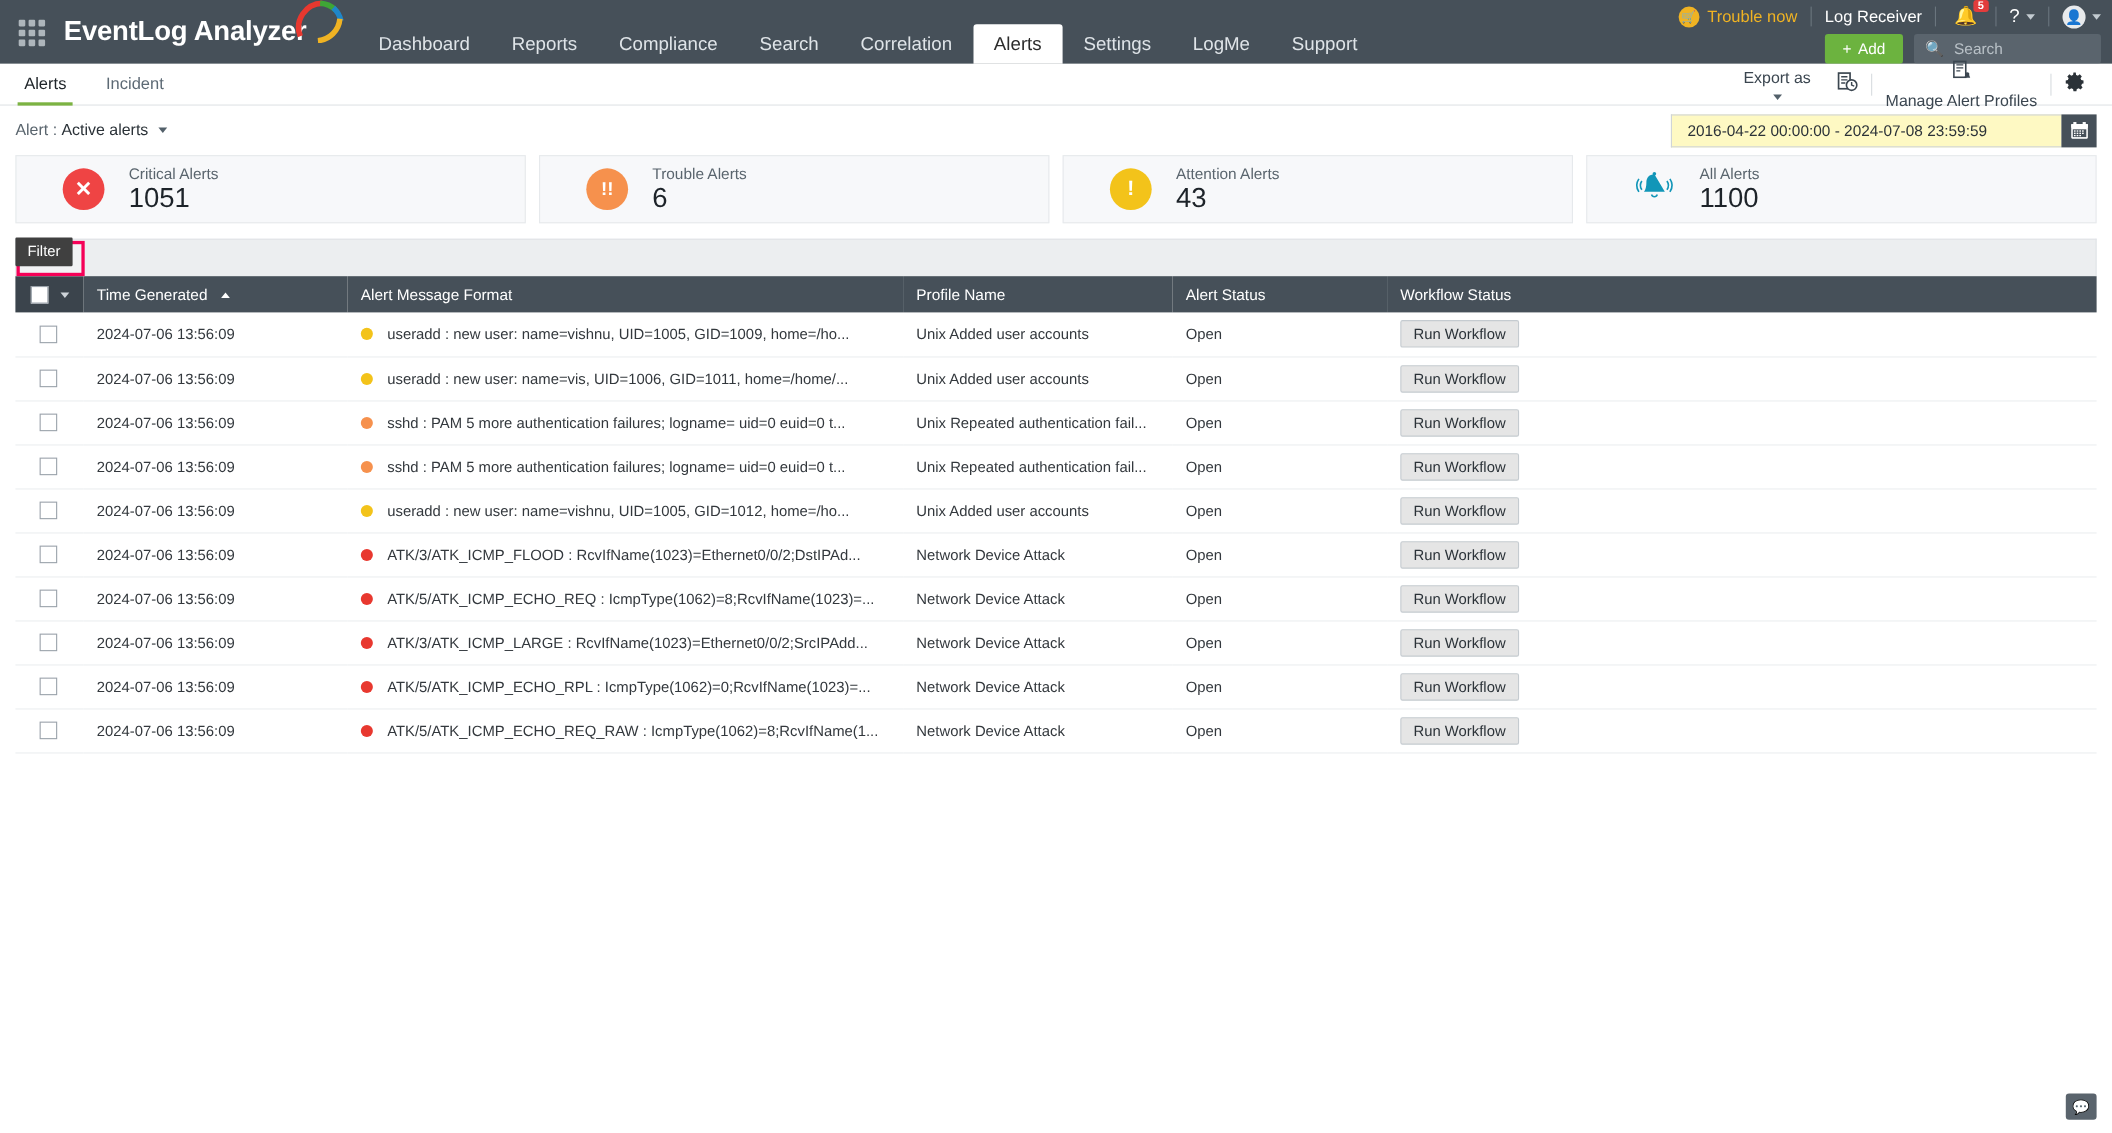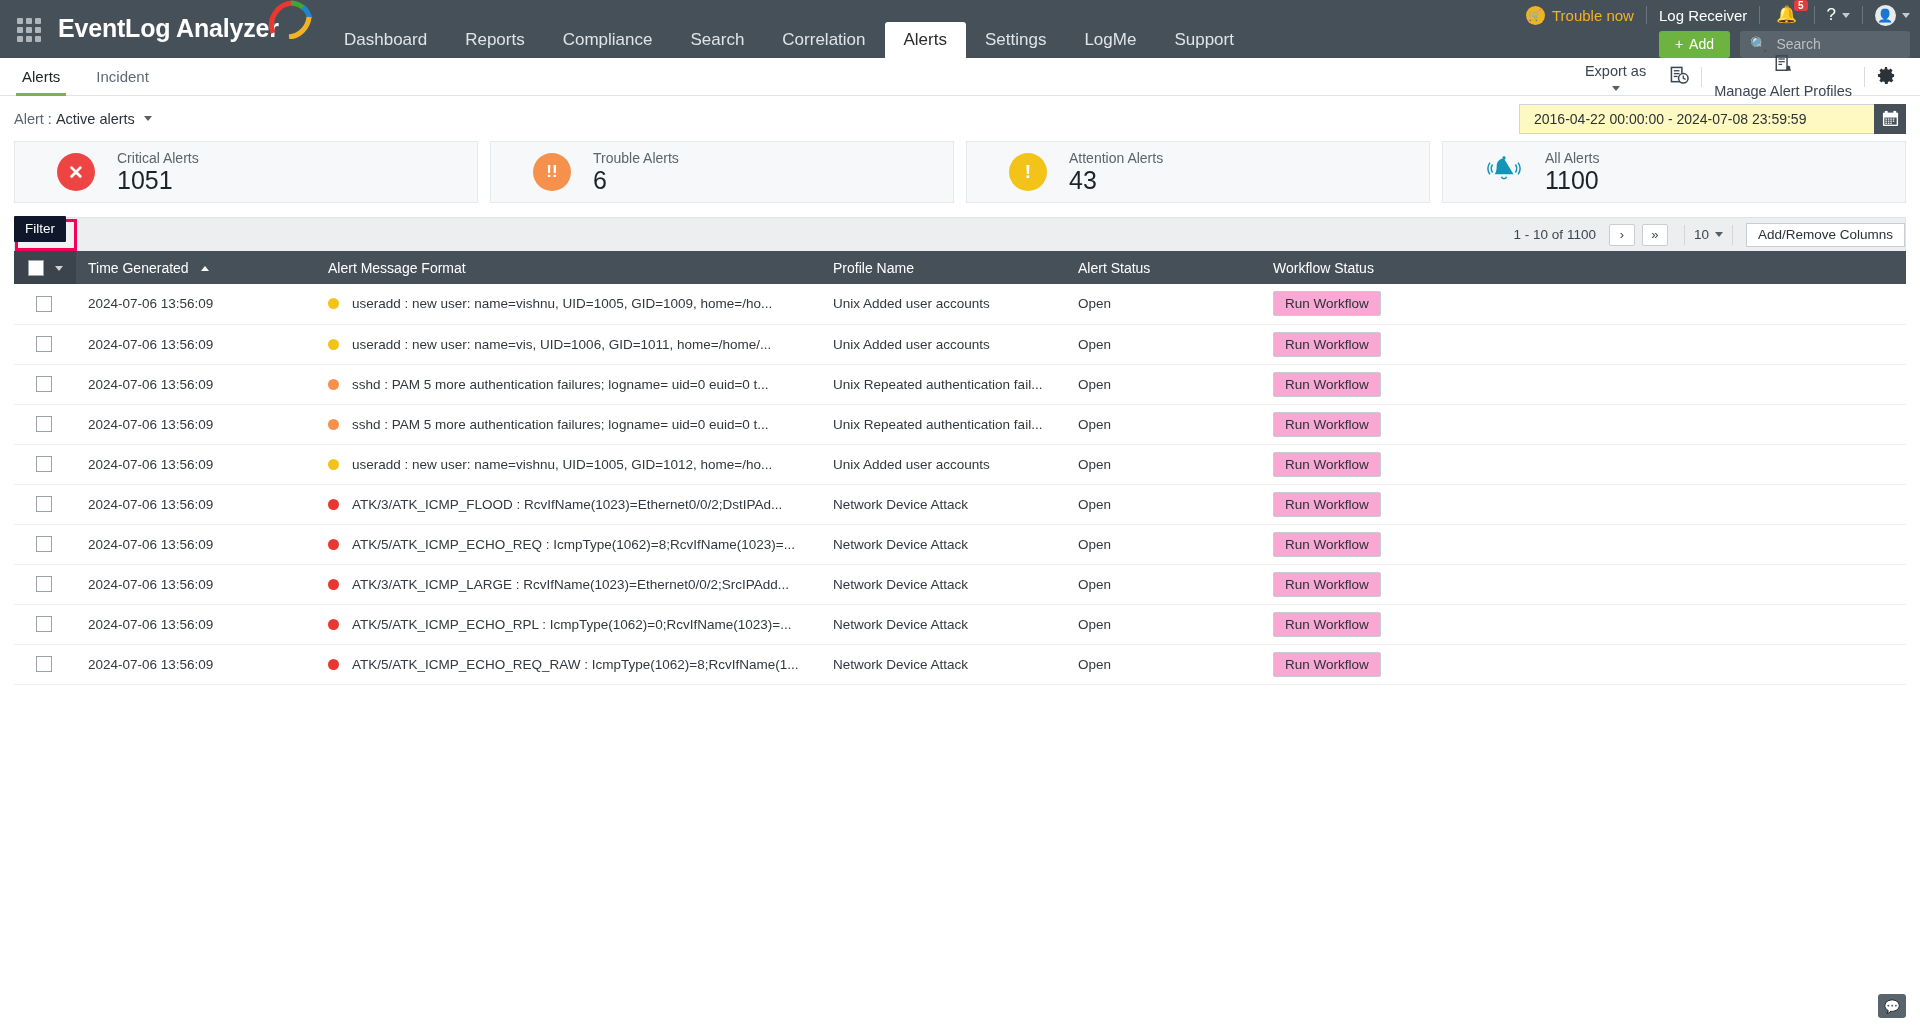--- a/index.html
+++ b/index.html
@@ -118,21 +118,21 @@
     flex: 1; background: #f7f8fa; border: 1px solid #e6e9ec; height: 62px;
     display: flex; align-items: center; padding-left: 42px; gap: 22px; cursor: pointer;
   }
   .card-ico { width: 38px; height: 38px; border-radius: 50%; display: flex; align-items: center; justify-content: center;
               color: #fff; font-size: 19px; font-weight: bold; flex: none; }
   .card-title { font-size: 14px; color: #5a656e; margin-bottom: 1px; }
   .card-num { font-size: 25px; color: #1d2329; line-height: 1.05; }
 
   
   .filter-tip {
-    position: absolute; left: 14px; top: 216px; background: #0f172a; color: #fff;
+    position: absolute; left: 14px; top: 216px; background: #404040; color: #fff;
     font-size: 13.5px; padding: 5px 11px 6px 11px; z-index: 30; border-radius: 1px;
   }
 
   
   .tablewrap { padding: 0 14px; margin-top: 14px; }
   .toolbar {
     height: 34px; background: #eceef0; border: 1px solid #e0e3e6; border-bottom: none;
     display: flex; align-items: center; position: relative;
   }
   .filter-btn {
@@ -169,21 +169,21 @@
   }
   .hdr-caret { border-left: 4px solid transparent; border-right: 4px solid transparent; border-top: 5px solid #cdd3d8; display:inline-block; margin-left: 7px; vertical-align: middle;}
   .sort-asc { display:inline-block; margin-left: 8px; border-left: 4px solid transparent; border-right: 4px solid transparent; border-bottom: 5px solid #ffffff; vertical-align: middle;}
   tbody tr { border-bottom: 1px solid #eceef0; height: 40px; }
   tbody td { font-size: 13.5px; color: #33383d; padding: 0 12px; overflow: hidden; white-space: nowrap; text-overflow: ellipsis; }
   td.c-check { padding-left: 22px; }
   .sev-dot { width: 11px; height: 11px; border-radius: 50%; display: inline-block; margin-right: 13px; vertical-align: middle; flex: none;}
   .msg-cell { display: flex; align-items: center; }
   .msg-text { overflow: hidden; text-overflow: ellipsis; white-space: nowrap; }
   .wf-btn {
-    background: #f9a8d4; border: 1px solid #c5cbd0; border-radius: 2px; font-size: 13.5px; color: #2b3238;
+    background: #e5e5e5; border: 1px solid #c5cbd0; border-radius: 2px; font-size: 13.5px; color: #2b3238;
     height: 25px; padding: 0 11px; cursor: pointer; font-family: "Liberation Sans", sans-serif;
   }
 
   
   .chat-btn {
     position: absolute; right: 14px; bottom: 12px; width: 28px; height: 24px;
     background: #5a646d; border-radius: 3px; display: flex; align-items: center; justify-content: center;
     color: #fff; font-size: 13px; cursor: pointer;
   }
 
@@ -401,32 +401,20 @@
 
     <div class="toolbar">
       <div class="filter-btn">
         <span class="funnel">
           <svg width="14" height="14" viewBox="0 0 14 14">
             <path fill="#4b4b4b" d="M1 2h12l-4.6 5.4V12l-2.8 1.4V7.4z"></path>
           </svg>
         </span>
       </div>
 
-      <div class="toolbar-right">
-        <span class="pageinfo">1 - 10 of 1100</span>
-        <span class="pgbtn">›</span>
-        <span class="pgbtn">»</span>
-        <span class="tb-sep"></span>
-        <span class="pgsize">
-          <span>10</span>
-          <span class="caret-dk"></span>
-        </span>
-        <span class="tb-sep"></span>
-        <span class="addrem">Add/Remove Columns</span>
-      </div>
     </div>
 
     <table>
       <thead>
         <tr>
           <th class="c-check">
             <span class="chk"></span>
             <span class="hdr-caret"></span>
           </th>
           <th class="col-time">

